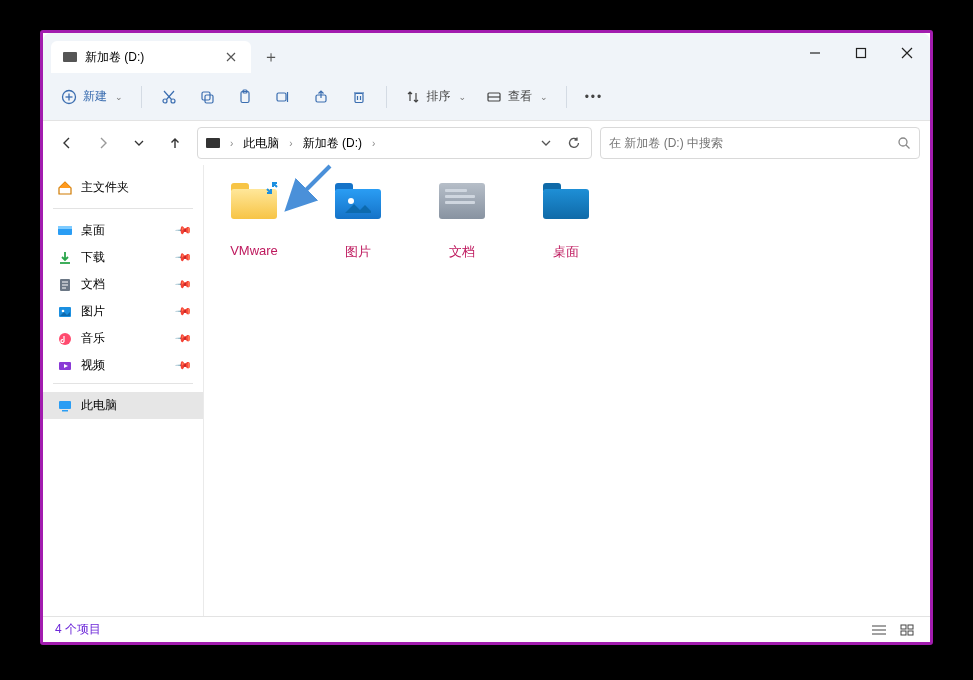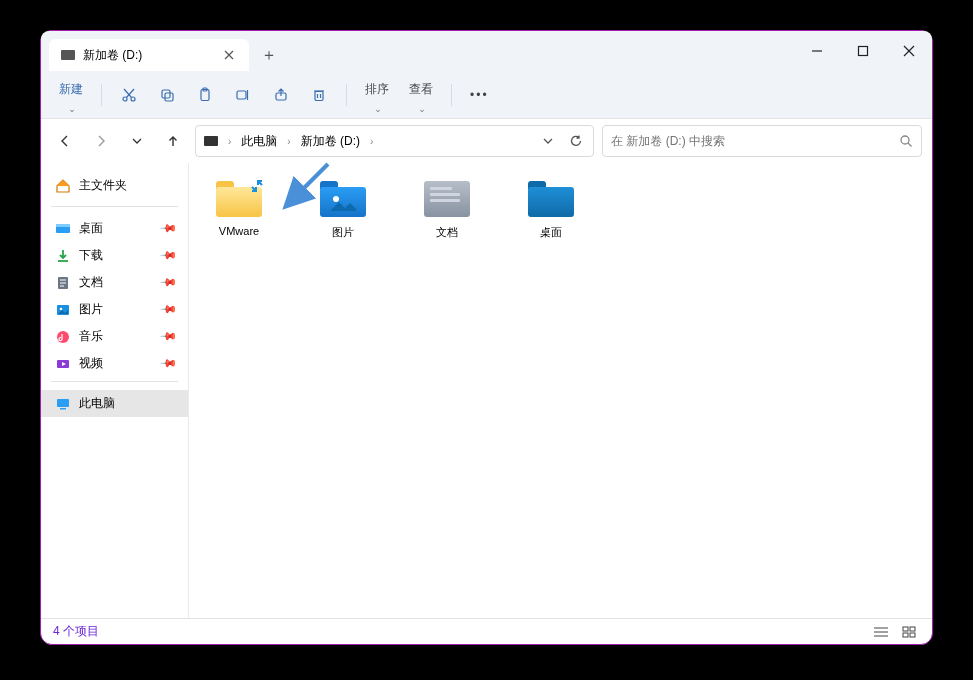--- a/index.html
+++ b/index.html
@@ -1,56 +1,56 @@
 <!DOCTYPE html>
 <html><head>
 <meta charset="utf-8">
 <style>
   * { box-sizing: border-box; margin: 0; padding: 0; }
   body { font-family: "Segoe UI", "Microsoft YaHei", sans-serif; font-size: 12px; background: #000; width: 973px; height: 680px; overflow: hidden; }
-  .window { position: absolute; left: 40px; top: 30px; width: 893px; height: 615px; background: #fff; border: 1px solid #a21caf; border-radius: 12px; display: flex; flex-direction: column; box-shadow: 0 8px 24px rgba(0,0,0,.25); }
+  .window { position: absolute; left: 40px; top: 30px; width: 893px; height: 615px; background: #fff; border: 3px solid #a21caf; border-radius: 3px; display: flex; flex-direction: column; box-shadow: 0 8px 24px rgba(0,0,0,.25); }
   
   .titlebar { height: 40px; background: #f0f4f9; display: flex; align-items: flex-end; border-radius: 8px 8px 0 0; }
   .tab { display: flex; align-items: center; gap: 8px; background: #fff; height: 32px; margin-left: 8px; padding: 0 12px; border-radius: 6px 6px 0 0; min-width: 200px; position: relative; }
   .tab .disk-icon { width: 14px; height: 10px; background: #555; border-radius: 1px; display: inline-block; }
   .tab-close { margin-left: auto; width: 16px; height: 16px; display: flex; align-items: center; justify-content: center; color: #555; cursor: pointer; }
   .newtab { width: 40px; height: 32px; display: flex; align-items: center; justify-content: center; color: #555; cursor: pointer; font-size: 16px; }
   .win-controls { margin-left: auto; display: flex; height: 40px; }
   .win-btn { width: 46px; display: flex; align-items: center; justify-content: center; color: #222; cursor: pointer; font-size: 11px; }
   
   .toolbar { height: 48px; background: #f0f4f9; border-bottom: 1px solid #e3e3e3; display: flex; align-items: center; padding: 0 10px; gap: 4px; }
-  .tbtn { height: 32px; min-width: 34px; display: flex; align-items: center; justify-content: center; gap: 6px; padding: 0 8px; border-radius: 4px; color: #3a6db0; cursor: pointer; flex-direction: column; }
+  .tbtn { height: 32px; min-width: 34px; display: flex; align-items: center; justify-content: center; gap: 6px; padding: 0 8px; border-radius: 4px; color: #3a6db0; cursor: pointer; }
   .tbtn.plain { color: #444; }
   .tbtn svg { width: 16px; height: 16px; }
   .tbtn .chev { font-size: 9px; color: #777; margin-left: 2px; }
   .tsep { width: 1px; height: 22px; background: #d4dbe4; margin: 0 6px; }
   
   .navrow { height: 44px; display: flex; align-items: center; padding: 0 10px; gap: 8px; }
   .navbtn { width: 28px; height: 28px; display: flex; align-items: center; justify-content: center; color: #333; border-radius: 4px; cursor: pointer; }
   .addr { flex: 1; height: 32px; border: 1px solid #d9d9d9; border-radius: 4px; display: flex; align-items: center; padding: 0 4px; gap: 4px; }
   .crumb { display: flex; align-items: center; gap: 4px; padding: 2px 4px; border-radius: 3px; cursor: pointer; }
   .crumb-sep { color: #888; font-size: 10px; padding: 0 2px; }
   .addr-icon { width: 14px; height: 10px; background: #333; border-radius: 1px; margin: 0 4px; }
   .addr-end { margin-left: auto; display: flex; align-items: center; gap: 2px; }
   .addr-btn { width: 26px; height: 26px; display: flex; align-items: center; justify-content: center; color: #555; cursor: pointer; border-radius: 3px; }
   .search { width: 320px; height: 32px; border: 1px solid #d9d9d9; border-radius: 4px; display: flex; align-items: center; padding: 0 8px; color: #888; gap: 24px; }
   .search input { border: none; outline: none; flex: 1; font-size: 12px; background: transparent; }
   
   .body { flex: 1; display: flex; min-height: 0; }
-  .sidebar { width: 148px; border-right: 1px solid #eaeaea; padding: 10px 0; overflow: auto; }
+  .sidebar { width: 161px; border-right: 1px solid #eaeaea; padding: 10px 0; overflow: auto; }
   .side-head { display: flex; align-items: center; gap: 8px; padding: 4px 14px 8px; }
   .side-hr { height: 1px; background: #e3e3e3; margin: 4px 10px 8px; }
   .side-item { display: flex; align-items: center; gap: 8px; padding: 5px 14px; cursor: pointer; position: relative; }
   .side-item.selected { background: #e6e6e6; }
   .pin { position: absolute; right: 12px; color: #8a8a8a; font-size: 11px; transform: rotate(45deg); }
   .sicon { width: 16px; height: 16px; display: flex; align-items: center; justify-content: center; }
   .content { flex: 1; padding: 18px 8px; position: relative; overflow: auto; }
   .items { display: flex; gap: 40px; padding-left: 10px; }
   .item { width: 64px; text-align: center; cursor: pointer; }
-  .item .fname { margin-top: 8px; font-size: 11px; color: #000000; }
+  .item .fname { margin-top: 24px; font-size: 13px; color: #be185d; }
   .folder-yellow { width: 46px; height: 36px; margin: 0 auto; position: relative; }
   .folder-yellow::before { content:""; position:absolute; left:0; top:0; width:18px; height:8px; background:#f7c445; border-radius:3px 3px 0 0; }
   .folder-yellow::after { content:""; position:absolute; left:0; top:6px; width:46px; height:30px; background:linear-gradient(#ffe79a,#f7c445); border-radius:3px; }
   .folder-yellow .share { position:absolute; right:-2px; top:-2px; width:14px; height:14px; z-index:2; }
   .folder-blue { width:46px; height:36px; margin:0 auto; position:relative; }
   .folder-blue::before { content:""; position:absolute; left:0; top:0; width:18px; height:8px; background:#1573c8; border-radius:3px 3px 0 0; }
   .folder-blue::after { content:""; position:absolute; left:0; top:6px; width:46px; height:30px; background:linear-gradient(#2a9df4,#1573c8); border-radius:3px; }
   .folder-blue .inner { position:absolute; z-index:2; left:10px; top:12px; }
   .folder-gray { width:46px; height:36px; margin:0 auto; position:relative; background:linear-gradient(#b6bec8,#8893a1); border-radius:3px; }
   .folder-gray::before { content:""; position:absolute; left:6px; top:6px; width:22px; height:3px; background:#cfd6df; border-radius:1px; }

